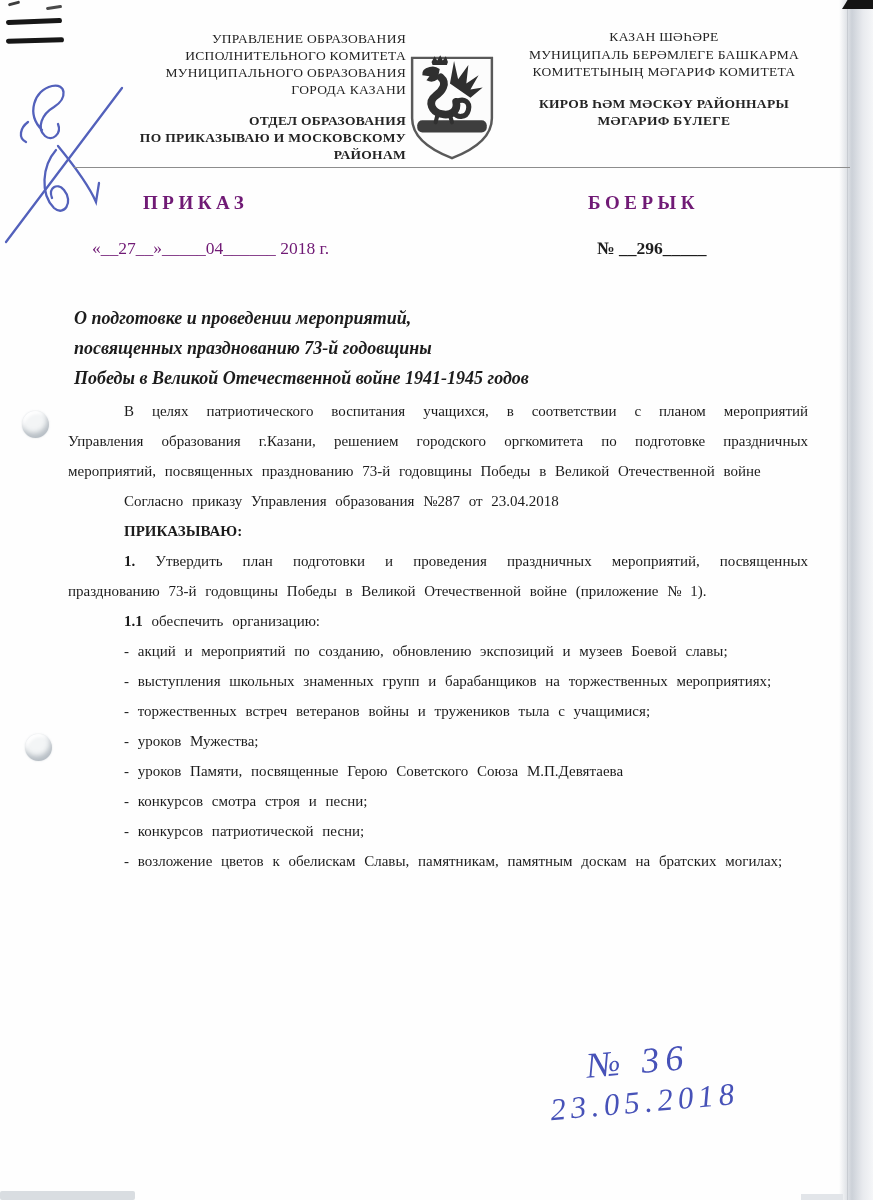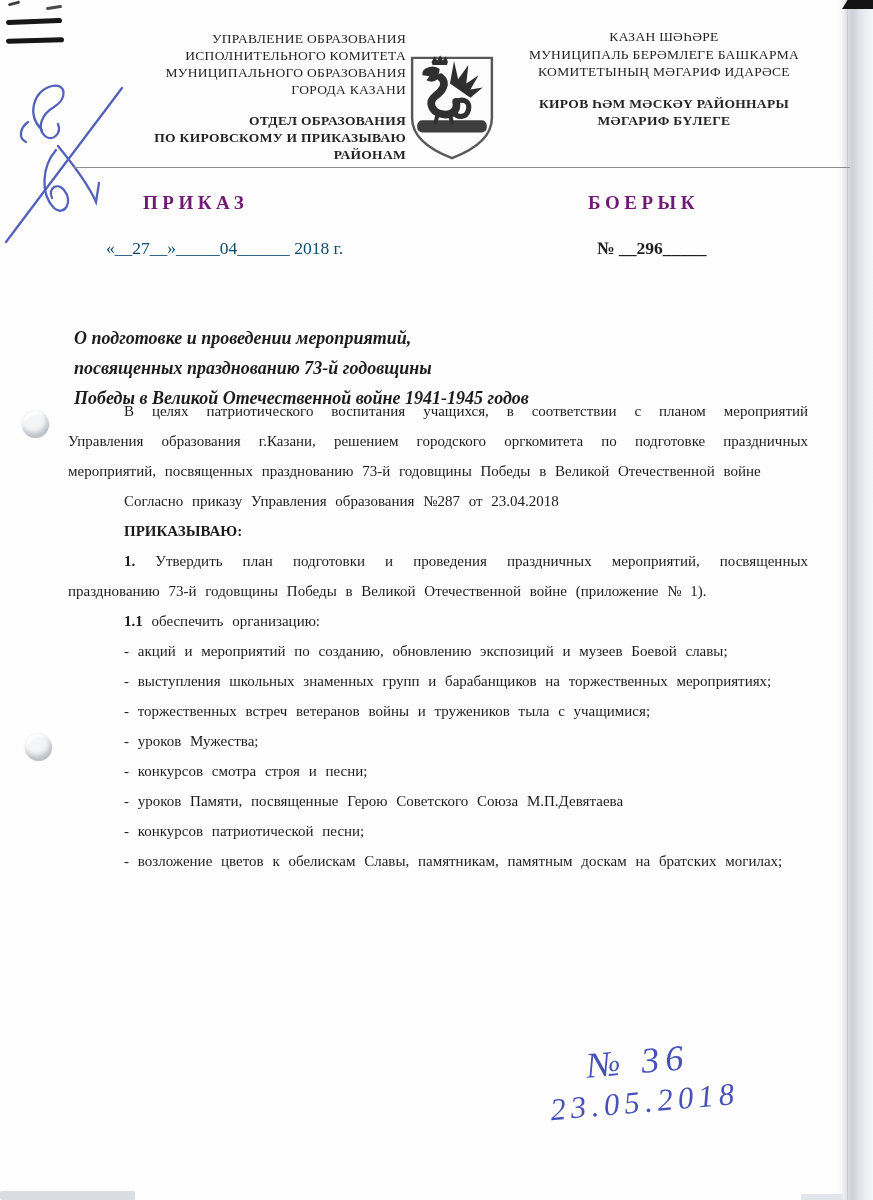--- a/index.html
+++ b/index.html
@@ -33,25 +33,25 @@
     font-size:13.5px;line-height:17.5px;color:#242424;letter-spacing:.3px;}
   .dept{font-weight:bold;}
   .gap{margin-top:14px;}
   .emblem{position:absolute;left:407px;top:53px;}
   .rule{position:absolute;left:74px;top:167px;width:776px;height:1px;background:#8d8d8d;}
   
   .order-title{position:absolute;top:192px;width:200px;text-align:left;
     font-size:19px;font-weight:bold;letter-spacing:4.5px;color:#701a75;}
   .ot-left{left:143px;}
   .ot-right{left:588px;}
-  .date-line{position:absolute;left:106px;top:238px;font-size:17.5px;color:#0c4a6e;}
+  .date-line{position:absolute;left:92px;top:238px;font-size:17.5px;color:#701a75;}
   .num-line{position:absolute;left:597px;top:238px;font-size:17.5px;font-weight:600;color:#1e1e1e;}
   
   .subject{position:absolute;left:74px;top:303px;font-size:18px;font-weight:bold;
-    font-style:italic;line-height:30px;color:#1c1c1c;margin-top:20px;}
+    font-style:italic;line-height:30px;color:#1c1c1c;}
   
   .body-text{position:absolute;left:68px;top:396px;width:740px;font-size:15px;
     line-height:30px;text-align:justify;color:#1c1c1c;word-spacing:5px;}
   .body-text p{margin:0;text-indent:56px;}
   .body-text b{font-weight:bold;}
   
   .hand-note{position:absolute;left:548px;top:1040px;color:#4752b8;
     font-style:italic;transform:rotate(-5deg);}
   .hand-no{font-size:36px;letter-spacing:6px;margin-left:40px;}
   .hand-date{font-size:31px;letter-spacing:5px;margin-top:2px;}
@@ -82,21 +82,21 @@
       <path d="M28,92 C20,98 18,108 26,112"></path>
     </g>
   </svg>
 
   <div class="head-left">
     <div>УПРАВЛЕНИЕ ОБРАЗОВАНИЯ</div>
     <div>ИСПОЛНИТЕЛЬНОГО КОМИТЕТА</div>
     <div>МУНИЦИПАЛЬНОГО ОБРАЗОВАНИЯ</div>
     <div>ГОРОДА КАЗАНИ</div>
     <div class="dept gap">ОТДЕЛ ОБРАЗОВАНИЯ</div>
-    <div class="dept">ПО КИРОВСКОМУ И ПРИКАЗЫВАЮ</div>
+    <div class="dept">ПО ПРИКАЗЫВАЮ И МОСКОВСКОМУ</div>
     <div class="dept">РАЙОНАМ</div>
   </div>
 
   <svg class="emblem" width="90" height="112" viewBox="0 0 88 106">
     <path d="M5,3 H83 V62 Q83,86 44,101 Q5,86 5,62 Z" fill="#fcfcfc" stroke="#595959" stroke-width="2.4"></path>
     <rect x="10" y="64" width="68" height="12" rx="5" fill="#3e3e3e"></rect>
     <g fill="#2f2f2f" stroke="none">
       <path d="M24,7 l3,-5.5 2.5,4 3,-5 2.5,5 3,-4 2,5.5 -1,3 -14,0 z"></path>
       <path d="M22,12 q-8,2 -7,8 l7,1 -3,4 q6,3 11,-1 l2,-10 q-5,-4 -10,-2 z"></path>
       <path d="M42,28 L46,6 L50,24 L60,10 L58,28 L70,20 L62,34 L74,32 L62,42 Z"></path>
@@ -105,21 +105,21 @@
       <path d="M33,22 C40,28 34,36 28,40 C20,46 24,56 34,58 C44,60 50,54 48,46" stroke-width="7.5"></path>
       <path d="M48,46 C56,42 62,46 60,54 C58,62 48,62 46,56" stroke-width="5"></path>
       <path d="M30,58 L28,66" stroke-width="4"></path>
       <path d="M42,59 L44,66" stroke-width="4"></path>
     </g>
   </svg>
 
   <div class="head-right">
     <div>КАЗАН ШӘҺӘРЕ</div>
     <div>МУНИЦИПАЛЬ БЕРӘМЛЕГЕ БАШКАРМА</div>
-    <div>КОМИТЕТЫНЫҢ МӘГАРИФ ИДАРӘСЕ</div>
+    <div>КОМИТЕТЫНЫҢ МӘГАРИФ КОМИТЕТА</div>
     <div class="dept gap">КИРОВ ҺӘМ МӘСКӘҮ РАЙОННАРЫ</div>
     <div class="dept">МӘГАРИФ БҮЛЕГЕ</div>
   </div>
 
   <div class="rule"></div>
 
   <div class="order-title ot-left">ПРИКАЗ</div>
   <div class="order-title ot-right">БОЕРЫК</div>
   <div class="date-line">«__27__»_____04______ 2018 г.</div>
   <div class="num-line">№ __296_____</div>
@@ -133,22 +133,22 @@
   <div class="body-text">
     <p><b></b><span>В целях патриотического воспитания учащихся, в соответствии с планом мероприятий Управления образования г.Казани, решением городского оргкомитета по подготовке праздничных мероприятий, посвященных празднованию 73-й годовщины Победы в Великой Отечественной войне</span></p>
     <p><b></b><span>Согласно приказу Управления образования №287 от 23.04.2018</span></p>
     <p><b>ПРИКАЗЫВАЮ:</b><span></span></p>
     <p><b>1.</b><span> Утвердить план подготовки и проведения праздничных мероприятий, посвященных празднованию 73-й годовщины Победы в Великой Отечественной войне (приложение № 1).</span></p>
     <p><b>1.1</b><span> обеспечить организацию:</span></p>
     <p><b></b><span>- акций и мероприятий по созданию, обновлению экспозиций и музеев Боевой славы;</span></p>
     <p><b></b><span>- выступления школьных знаменных групп и барабанщиков на торжественных мероприятиях;</span></p>
     <p><b></b><span>- торжественных встреч ветеранов войны и тружеников тыла с учащимися;</span></p>
     <p><b></b><span>- уроков Мужества;</span></p>
+    <p><b></b><span>- уроков Памяти, посвященные Герою Советского Союза М.П.Девятаева</span></p>
     <p><b></b><span>- конкурсов смотра строя и песни;</span></p>
-    <p><b></b><span>- уроков Памяти, посвященные Герою Советского Союза М.П.Девятаева</span></p>
     <p><b></b><span>- конкурсов патриотической песни;</span></p>
     <p><b></b><span>- возложение цветов к обелискам Славы, памятникам, памятным доскам на братских могилах;</span></p>
   </div>
 
   <div class="hand-note">
     <div class="hand-no">№ 36</div>
     <div class="hand-date">23.05.2018</div>
   </div>
 
 </div>

